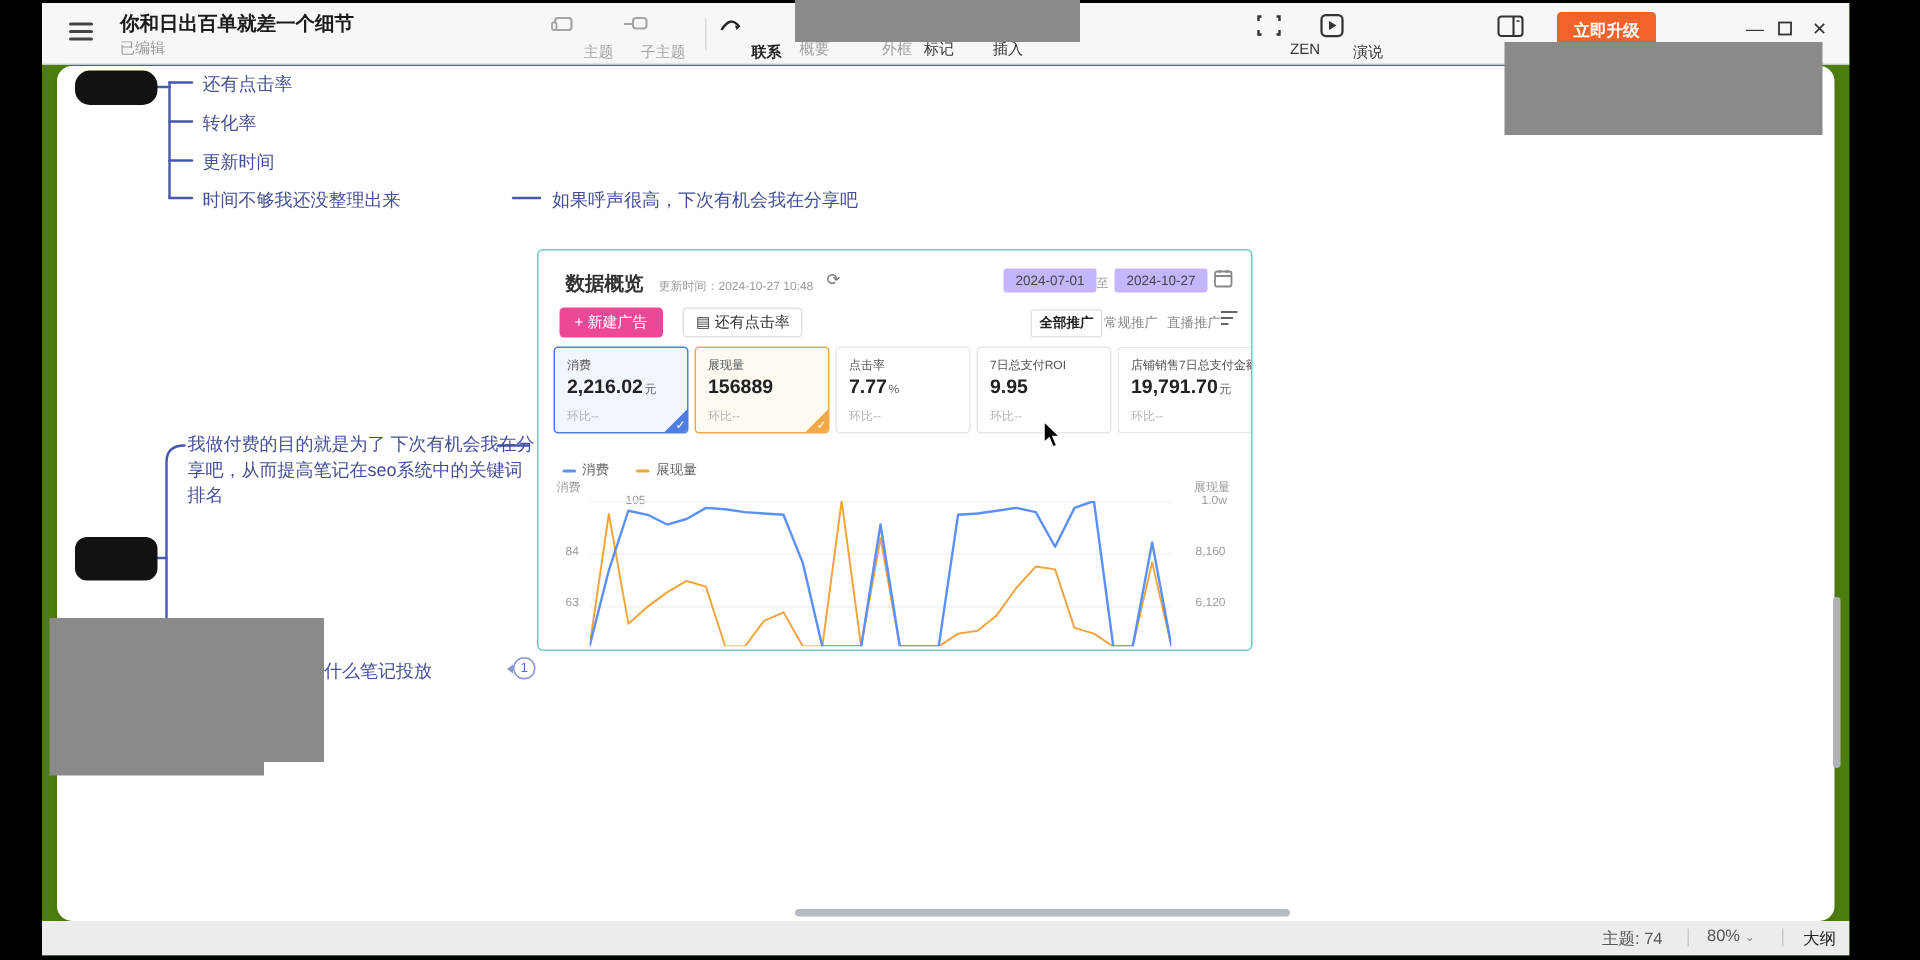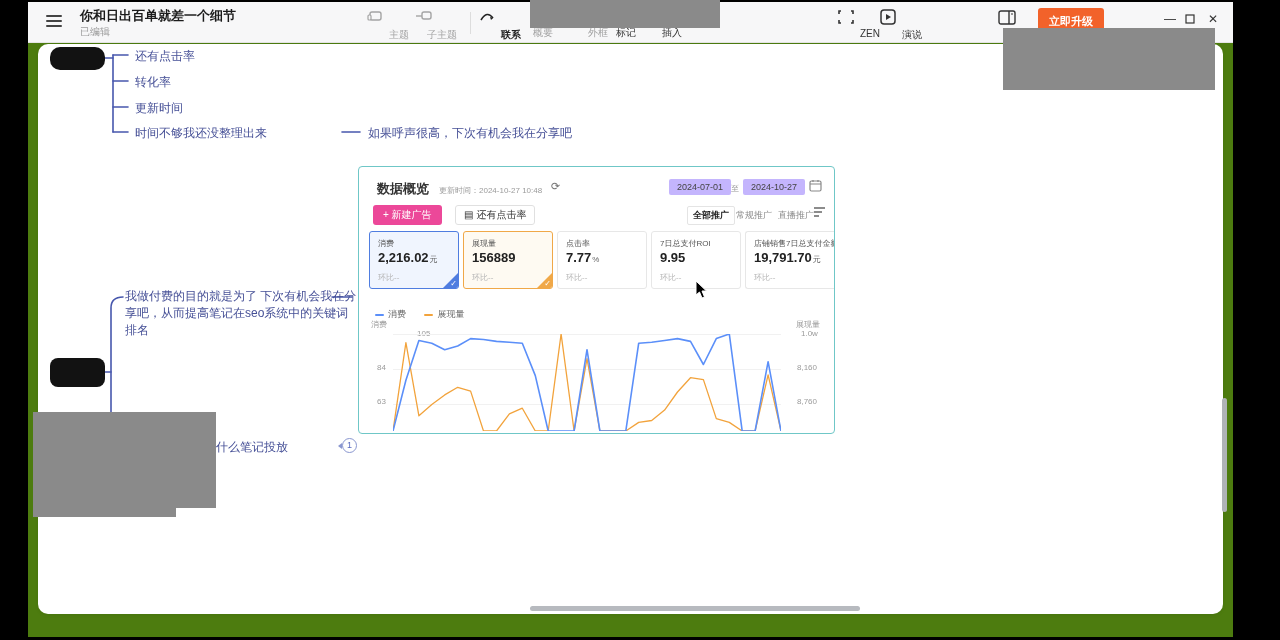--- a/index.html
+++ b/index.html
@@ -149,20 +149,27 @@
     <div class="winbtn" style="left:1153px;">
       <svg width="10" height="10" viewBox="0 0 10 10" style="margin:4px auto 0;">
           <rect x="1" y="1" width="8" height="8" fill="none" stroke="#333" stroke-width="1.2"></rect>
         </svg>
     </div>
     <div class="winbtn" style="left:1176px;">✕</div>
   </div>
 
   <div id="canvas"></div>
 
+  <div id="statusbar">
+    <span class="sb" style="left:1040px;">主题: 74</span>
+    <span class="sb-div" style="left:1097px;"></span>
+    <span class="sb" style="left:1110px;"><span>80%</span> <span style="font-size:8px;color:#888;">⌄</span></span>
+    <span class="sb-div" style="left:1160px;"></span>
+    <span class="sb" style="left:1174px;color:#222;">大纲</span>
+  </div>
 </div>
 
 <svg id="connectors" width="1280" height="640">
   <g fill="none" stroke="#4757ad" stroke-width="1.6" stroke-linecap="round">
     <path d="M105 58 H113"></path>
     <path d="M113 55 V132"></path>
     <path d="M113 55 H128"></path>
     <path d="M113 81 H128"></path>
     <path d="M113 107 H128"></path>
     <path d="M113 132 H128"></path>
@@ -249,21 +256,21 @@
     <span class="legend-item"><span class="legend-dash" style="background:#5b8ff9;"></span><span>消费</span></span>
     <span class="legend-item"><span class="legend-dash" style="background:#f2a33c;"></span><span>展现量</span></span>
   </div>
   <div class="d axis-t" style="left:12px;top:152px;">消费</div>
   <div class="d axis-t" style="left:437px;top:152px;">展现量</div>
   <span class="tick" style="left:14px;top:162px;margin-left:44px;">105</span>
   <span class="tick" style="left:18px;top:196px;">84</span>
   <span class="tick" style="left:18px;top:230px;">63</span>
   <span class="tick" style="left:442px;top:162px;">1.0w</span>
   <span class="tick" style="left:438px;top:196px;">8,160</span>
-  <span class="tick" style="left:438px;top:230px;">8,760</span>
+  <span class="tick" style="left:438px;top:230px;">6,120</span>
 
   <div class="d" style="left:34px;top:167px;width:388px;height:97px;overflow:hidden;">
     <svg id="trend-svg" width="388" height="97" viewBox="0 0 388 97" preserveAspectRatio="none">
         <line x1="0" x2="388" y1="0.5" y2="0.5" stroke="#f1f1f1" stroke-width="1"></line>
         <line x1="0" x2="388" y1="35.5" y2="35.5" stroke="#f1f1f1" stroke-width="1"></line>
         <line x1="0" x2="388" y1="70.5" y2="70.5" stroke="#f1f1f1" stroke-width="1"></line>
         <polyline points="0.0,97.0 12.9,8.6 25.9,81.8 38.8,70.4 51.7,60.9 64.7,53.3 77.6,57.1 90.5,97.0 103.5,97.0 116.4,79.9 129.3,74.2 142.3,97.0 155.2,97.0 168.1,0.0 181.1,97.0 194.0,24.7 206.9,97.0 219.9,97.0 232.8,97.0 245.7,88.4 258.7,86.5 271.6,76.1 284.5,58.0 297.5,43.7 310.4,45.6 323.3,84.6 336.3,88.4 349.2,97.0 362.1,97.0 375.1,40.9 388.0,97.0" fill="none" stroke="#f2a33c" stroke-width="1.3" stroke-linejoin="round"></polyline>
         <polyline points="0.0,97.0 12.9,46.2 25.9,6.5 38.8,9.2 51.7,15.7 64.7,12.0 77.6,4.6 90.5,5.5 103.5,7.4 116.4,8.3 129.3,9.2 142.3,41.6 155.2,97.0 168.1,97.0 181.1,97.0 194.0,15.7 206.9,97.0 219.9,97.0 232.8,97.0 245.7,9.2 258.7,8.3 271.6,6.5 284.5,4.6 297.5,7.4 310.4,30.5 323.3,4.6 336.3,0.0 349.2,97.0 362.1,97.0 375.1,27.7 388.0,97.0" fill="none" stroke="#5b8ff9" stroke-width="1.6" stroke-linejoin="round"></polyline>
       </svg>
   </div>

